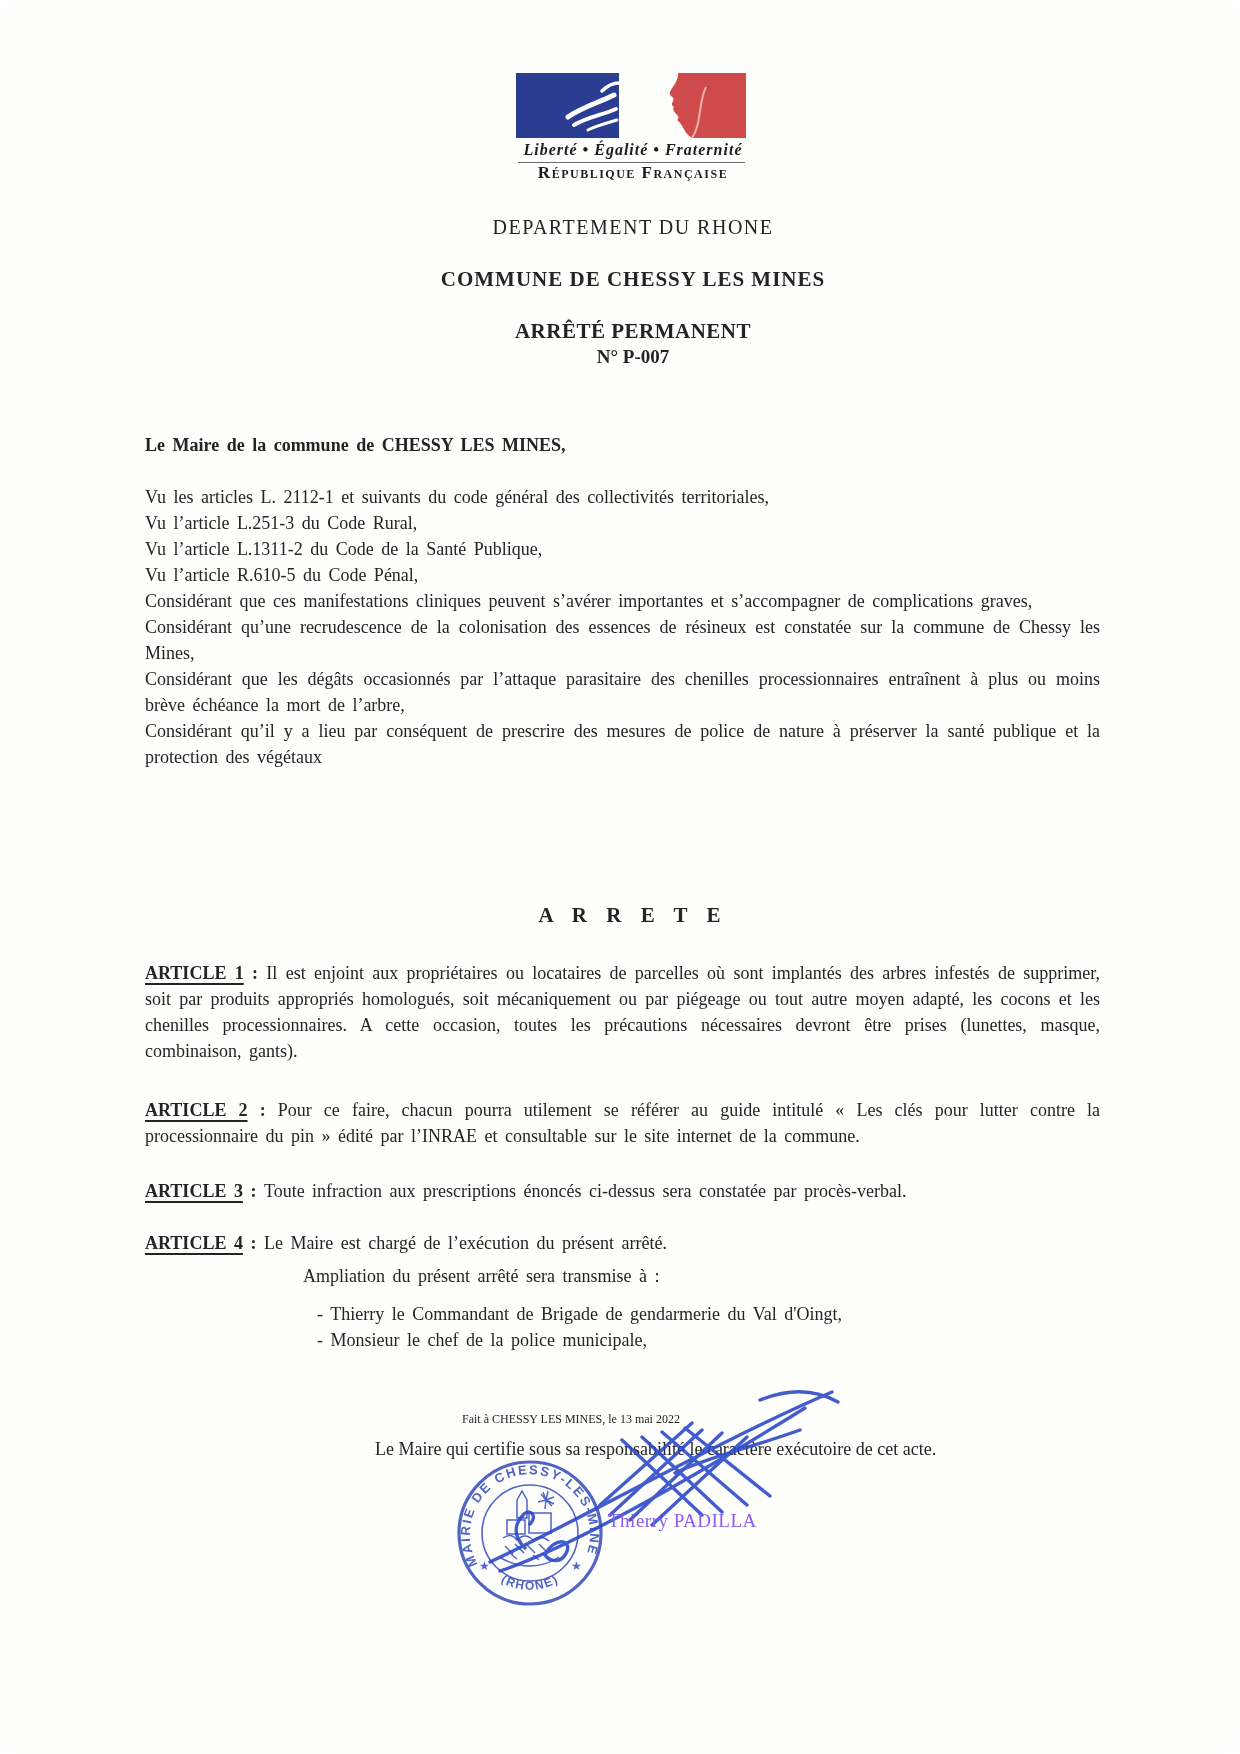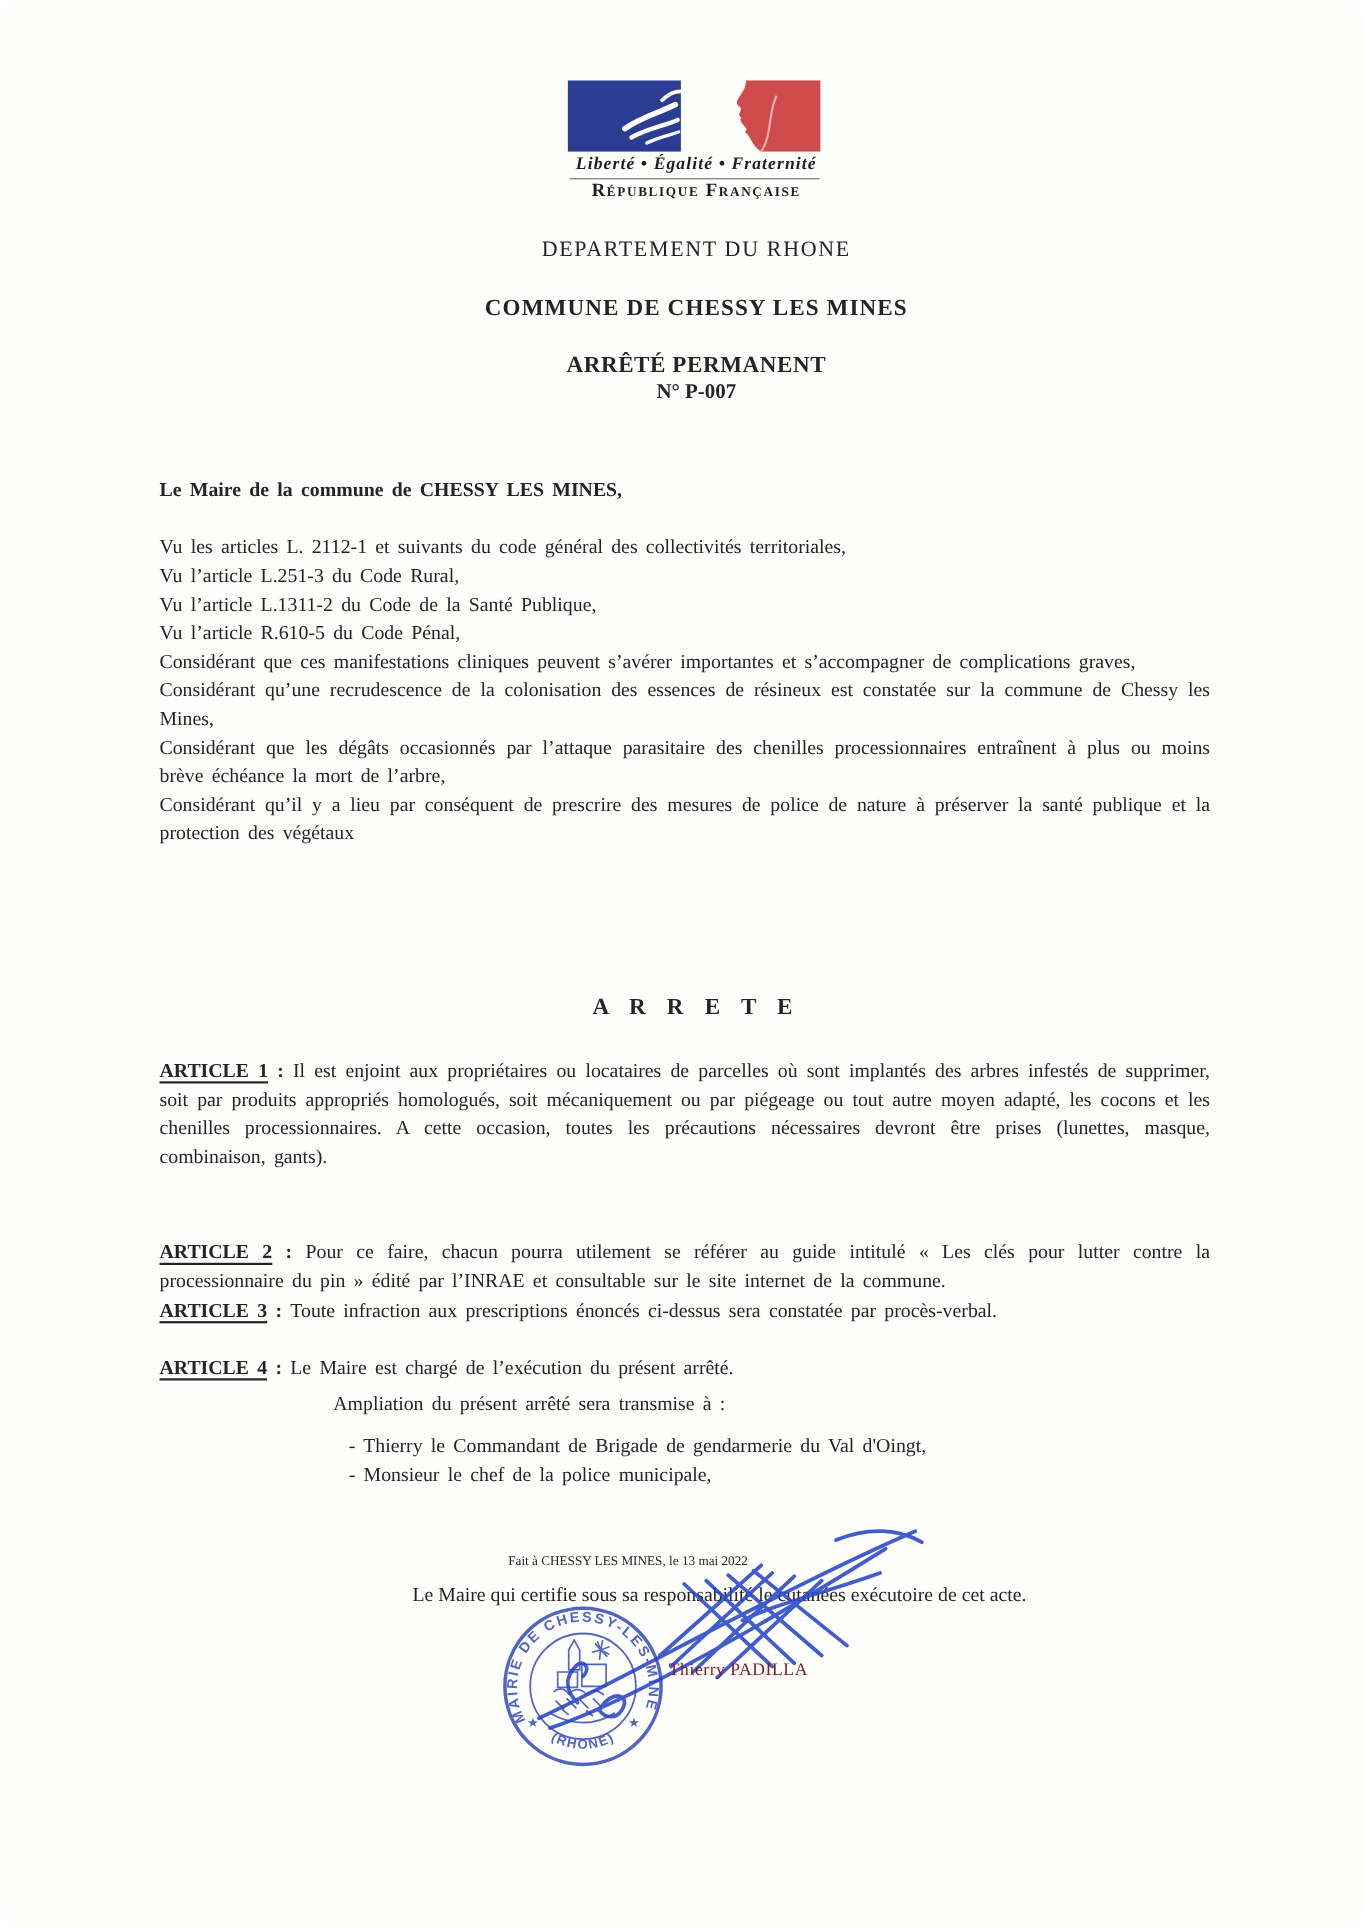--- a/index.html
+++ b/index.html
@@ -33,32 +33,32 @@
   #recitals{left:145px;top:484px;width:955px;text-align:justify;}
   #recitals p{margin:0;}
   .vu-line{display:block;}
 
   #decree-title{top:903px;font-size:21px;font-weight:bold;letter-spacing:7px;}
 
   .article{left:145px;width:955px;text-align:justify;}
   .article .lbl{font-weight:bold;text-decoration:underline;text-underline-offset:4px;text-decoration-thickness:1.5px;}
   .article .sep{font-weight:bold;}
   #article-1{top:960px;}
-  #article-2{top:1097px;margin-top:28px;}
+  #article-2{top:1097px;}
   #article-3{top:1178px;}
   #article-4{top:1230px;}
 
   #ampliation{left:303px;top:1263px;width:700px;}
   #recipients{left:317px;top:1301px;width:700px;}
   #recipients div{line-height:26px;}
 
   
   #place-date{left:462px;top:1412px;font-size:12px;}
   #certification{left:375px;top:1439px;font-size:18px;}
-  #signatory{left:608px;top:1510px;font-size:16px;letter-spacing:0.5px;color:#7f1d1d;}
+  #signatory{left:608px;top:1510px;font-size:19px;letter-spacing:0.5px;color:#8b5cf6;}
   #stamp{left:455px;top:1458px;width:150px;height:150px;}
   #signature{left:470px;top:1378px;width:390px;height:210px;}
 </style>
 </head>
 <body>
 
 <div id="page">
 
   <svg id="logo" class="abs" viewBox="0 0 230 65" xmlns="http://www.w3.org/2000/svg">
     <rect x="0" y="0" width="103" height="65" fill="#2b3d92"></rect>
@@ -112,21 +112,21 @@
   <div id="article-4" class="abs bodytxt article"><span class="lbl">ARTICLE 4</span><span class="sep"> : </span><span>Le Maire est chargé de l’exécution du présent arrêté.</span></div>
 
   <div id="ampliation" class="abs bodytxt">Ampliation du présent arrêté sera transmise à :</div>
 
   <div id="recipients" class="abs bodytxt">
     <div>- Thierry le Commandant de Brigade de gendarmerie du Val d'Oingt,</div>
     <div>- Monsieur le chef de la police municipale,</div>
   </div>
 
   <div id="place-date" class="abs">Fait à CHESSY LES MINES, le 13 mai 2022</div>
-  <div id="certification" class="abs">Le Maire qui certifie sous sa responsabilité le cutanées exécutoire de cet acte.</div>
+  <div id="certification" class="abs">Le Maire qui certifie sous sa responsabilité le caractère exécutoire de cet acte.</div>
 
   <svg id="stamp" class="abs" viewBox="0 0 150 150" xmlns="http://www.w3.org/2000/svg">
     <defs>
       <path id="arcTop" d="M 20.5 101.3 A 60 60 0 1 1 129.5 101.3"></path>
       <path id="arcBottom" d="M 39.4 119.3 A 57 57 0 0 0 110.6 119.3"></path>
     </defs>
     <g stroke="#4257bd" fill="none" opacity="0.92">
       <circle cx="75" cy="75" r="71" stroke-width="3.2"></circle>
       <circle cx="75" cy="75" r="48" stroke-width="1.6"></circle>
 

